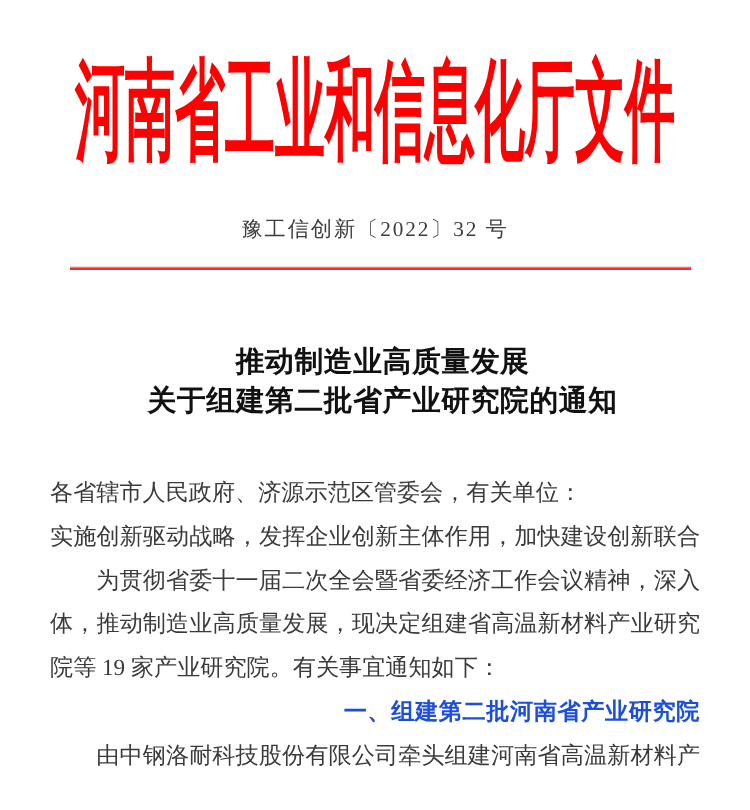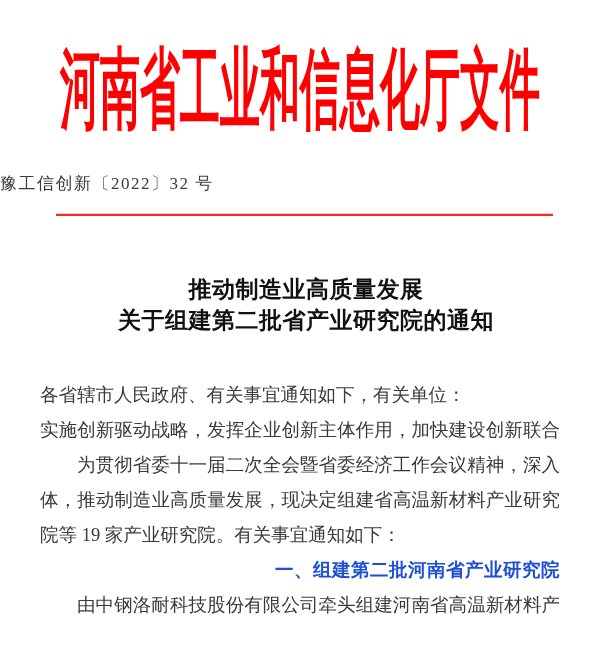--- a/index.html
+++ b/index.html
@@ -24,21 +24,21 @@
     line-height: 90px;
     font-weight: bold;
     white-space: nowrap;
     letter-spacing: 0px;
     color: var(--banner-red, #ff0000);
     transform: scale(1.0, 2.2);
     transform-origin: 50% 50%;
   }
   .doc-number {
     margin-top: 38px;
-    text-align: left;
+    text-align: center;
     font-size: 17px;
     line-height: 21px;
     letter-spacing: 1.5px;
     color: #3c3c3c;
   }
   .red-line {
     height: 0;
     border: none;
     border-top: 2px solid var(--separator-red, #ee2c2c);
     box-shadow: 0 -1px 0 #ffc3c3;
@@ -94,21 +94,21 @@
 
   <hr class="red-line">
 
   <div class="doc-title">
     <div>推动制造业高质量发展</div>
     <div>关于组建第二批省产业研究院的通知</div>
   </div>
 
   <main class="body">
       <div class="para">
-        <div class="line">各省辖市人民政府、有关事宜通知如下，有关单位：</div>
+        <div class="line">各省辖市人民政府、济源示范区管委会，有关单位：</div>
       </div>
       <div class="para">
         <div class="line stretch">实施创新驱动战略，发挥企业创新主体作用，加快建设创新联合</div>
         <div class="line stretch indent">为贯彻省委十一届二次全会暨省委经济工作会议精神，深入</div>
         <div class="line stretch">体，推动制造业高质量发展，现决定组建省高温新材料产业研究</div>
         <div class="line">院等 19 家产业研究院。有关事宜通知如下：</div>
       </div>
       <div class="para heading">
         <div class="line indent">一、组建第二批河南省产业研究院</div>
       </div>

